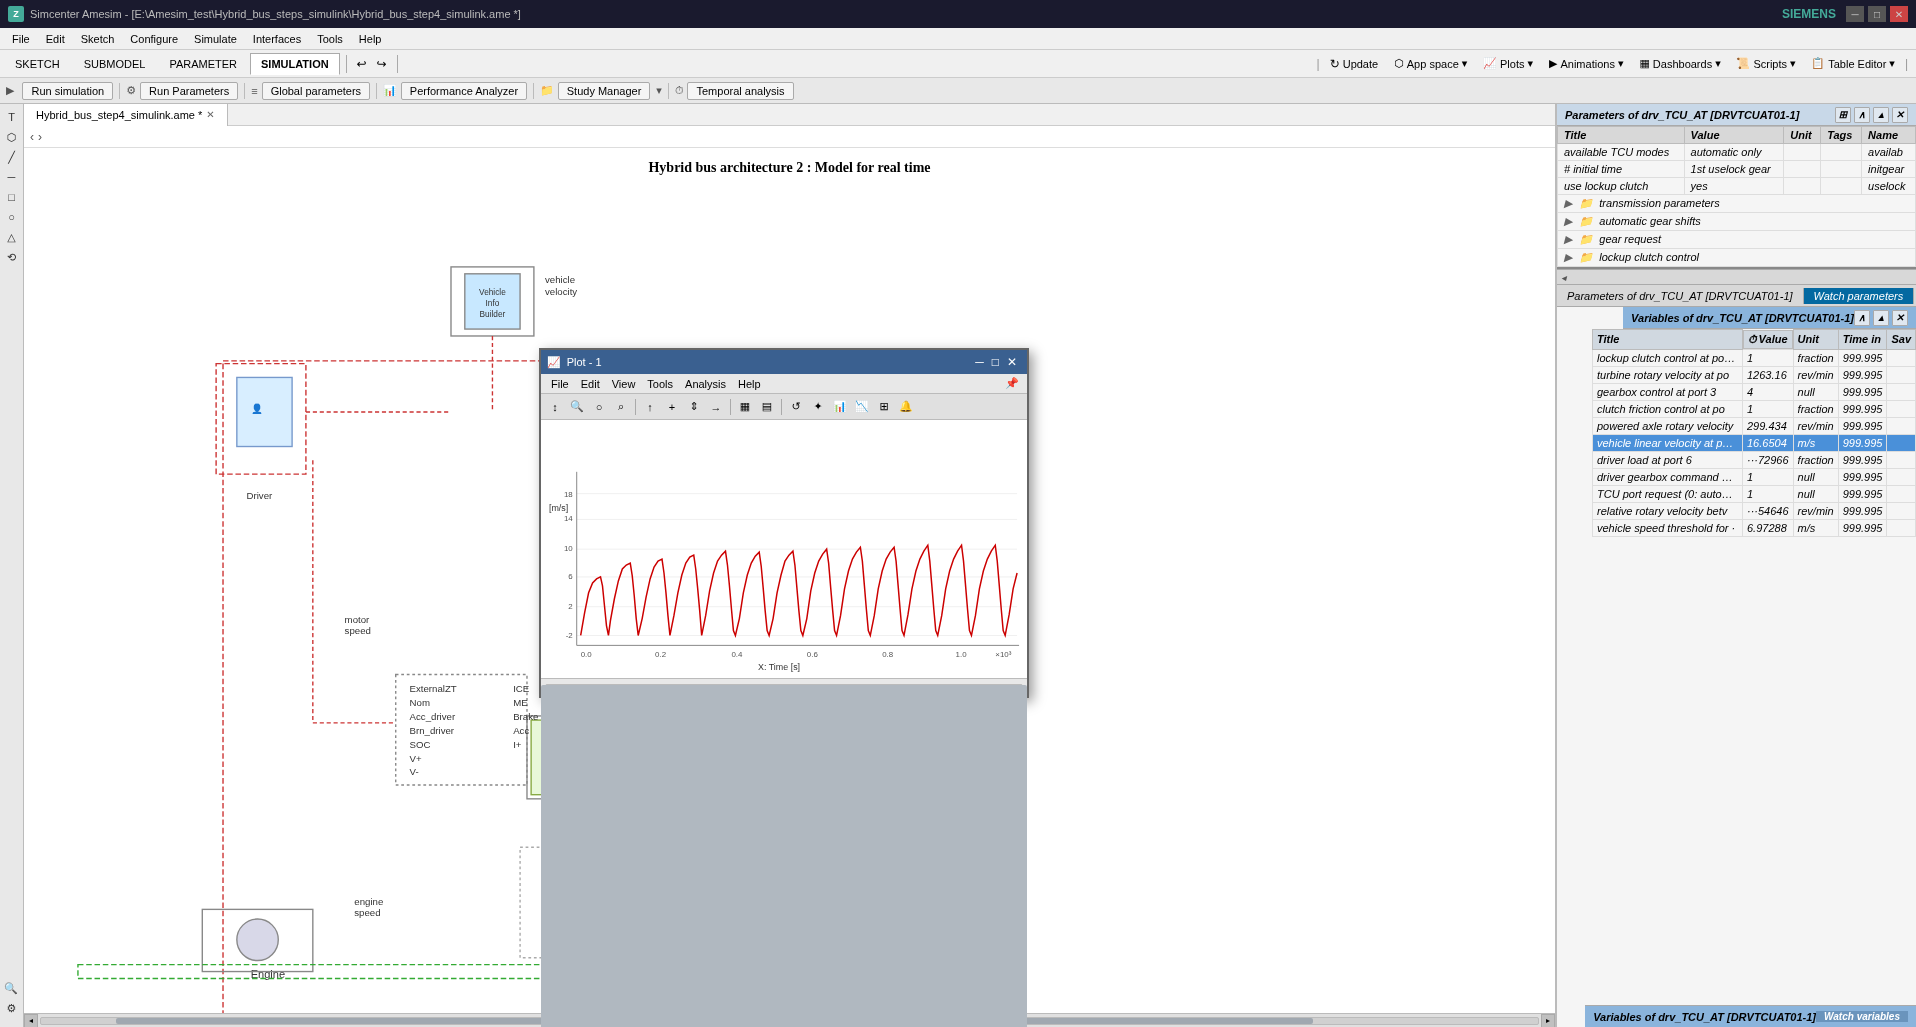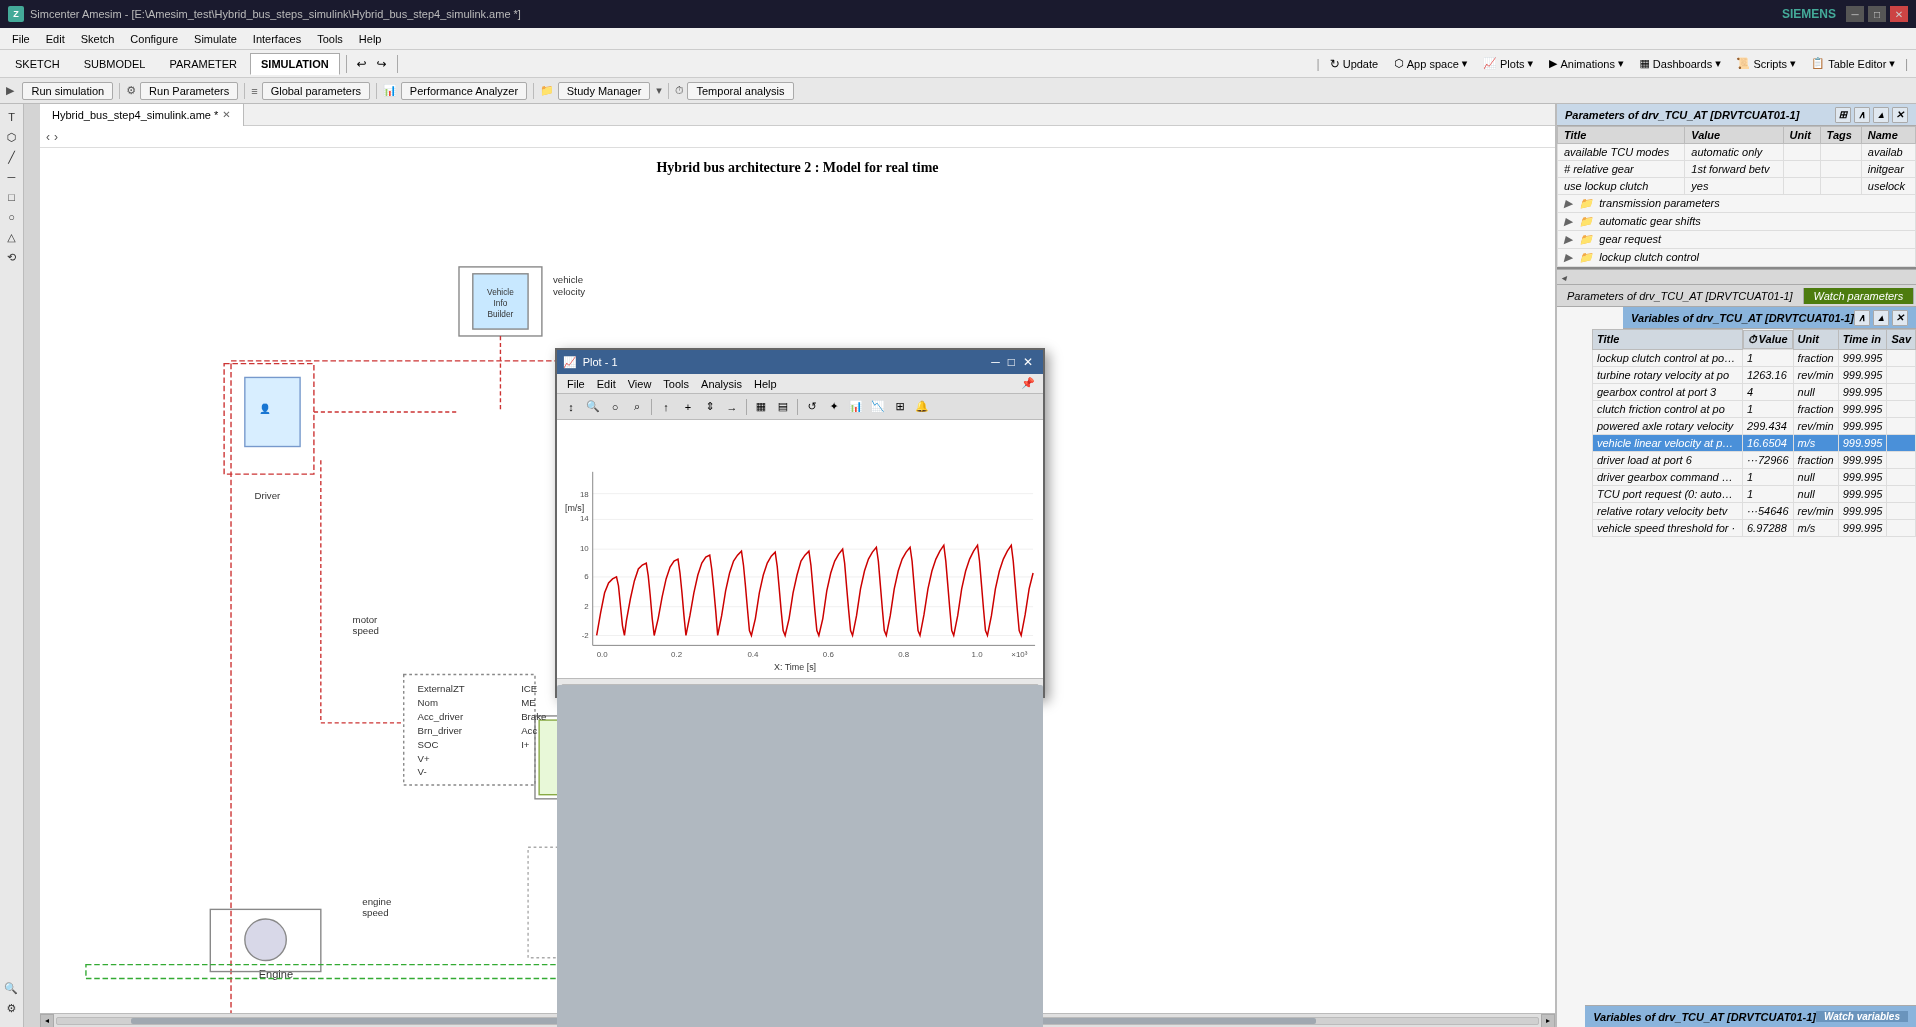--- a/index.html
+++ b/index.html
@@ -32,21 +32,21 @@
     .undo-btn { width: 18px; height: 18px; display: flex; align-items: center; justify-content: center; cursor: pointer; border-radius: 2px; font-size: 12px; }
 
     
     #main { display: flex; height: calc(1027px - 28px - 22px - 28px - 26px); }
 
     
     #left-sidebar { width: 24px; background: #e8e8e8; border-right: 1px solid #bbb; display: flex; flex-direction: column; align-items: center; padding-top: 4px; gap: 2px; }
     .sidebar-icon { width: 18px; height: 18px; display: flex; align-items: center; justify-content: center; cursor: pointer; border-radius: 2px; font-size: 11px; color: #333; }
 
     
-    #canvas-area { flex: 1; background: #ffffff; position: relative; overflow: hidden; border-right: 1px solid #bbb; margin-left: 16px; }
+    #canvas-area { flex: 1; background: #ffffff; position: relative; overflow: hidden; border-right: 1px solid #bbb; }
     #canvas-tab { height: 22px; background: #f0f0f0; border-bottom: 1px solid #ccc; display: flex; align-items: center; }
     .canvas-tab-item { padding: 2px 12px; font-size: 11px; background: #fff; border-right: 1px solid #bbb; display: flex; align-items: center; gap: 4px; cursor: pointer; height: 22px; }
     .canvas-tab-item .close { cursor: pointer; color: #666; font-size: 10px; }
     #canvas-nav { height: 22px; display: flex; align-items: center; padding: 0 6px; gap: 4px; border-bottom: 1px solid #ddd; }
     .nav-arrow { cursor: pointer; font-size: 12px; color: #555; }
     #canvas-content { position: relative; height: calc(100% - 44px); overflow: hidden; }
     .canvas-title { text-align: center; font-size: 14px; font-weight: bold; padding: 12px; color: #000; font-family: Liberation Serif, serif; }
 
     
     #right-panel { width: 360px; background: #f5f5f5; display: flex; flex-direction: column; border-left: 1px solid #bbb; font-style: italic; }
@@ -60,21 +60,21 @@
     .params-table th { background: #d8d8d8; border: 1px solid #bbb; padding: 2px 6px; text-align: left; font-weight: bold; }
     .params-table td { border: 1px solid #ddd; padding: 2px 6px; }
     .params-table td.expandable { cursor: pointer; }
     .expand-arrow { color: #666; margin-right: 4px; }
     .folder-icon { color: #f5a623; margin-right: 3px; }
 
     
     #right-bottom { flex: 1; overflow: hidden; display: flex; flex-direction: column; align-items: flex-end; }
     #watch-tabs { height: 22px; display: flex; align-items: center; background: #d8d8d8; border-bottom: 1px solid #aaa; }
     .watch-tab { padding: 2px 10px; font-size: 11px; cursor: pointer; border-right: 1px solid #aaa; }
-    .watch-tab.active { background: #4d7c0f; color: #fff; }
+    .watch-tab.active { background: #0369a1; color: #fff; }
     #right-bottom-header { background: #8ab4dc; height: 22px; display: flex; align-items: center; padding: 0 8px; font-size: 11px; font-weight: bold; border-bottom: 1px solid #aaa; }
     .vars-table { width: 100%; border-collapse: collapse; font-size: 11px; }
     .vars-table th { background: #d0d8e0; border: 1px solid #bbb; padding: 2px 4px; text-align: left; font-weight: bold; white-space: nowrap; }
     .vars-table td { border: 1px solid #ddd; padding: 2px 4px; white-space: nowrap; overflow: hidden; max-width: 150px; text-overflow: ellipsis; }
     .vars-table tr.selected td { background: #4a90d9; color: #fff; }
 
     
     #plot-window { position: absolute; top: 200px; left: 515px; width: 490px; height: 350px; background: #f5f5f5; border: 2px solid #666; box-shadow: 4px 4px 12px rgba(0,0,0,0.4); z-index: 100; display: flex; flex-direction: column; }
     #plot-titlebar { background: #3a6090; height: 24px; display: flex; align-items: center; padding: 0 6px; color: #fff; font-size: 11px; cursor: move; }
     #plot-titlebar .title { flex: 1; }
@@ -442,22 +442,22 @@
           </thead>
           <tbody>
             <tr>
               <td>available TCU modes</td>
               <td>automatic only</td>
               <td></td>
               <td></td>
               <td>availab</td>
             </tr>
             <tr>
-              <td># relative gear</td>
-              <td>1st forward betv</td>
+              <td># initial time</td>
+              <td>1st uselock gear</td>
               <td></td>
               <td></td>
               <td>initgear</td>
             </tr>
             <tr>
               <td>use lockup clutch</td>
               <td>yes</td>
               <td></td>
               <td></td>
               <td>uselock</td>

